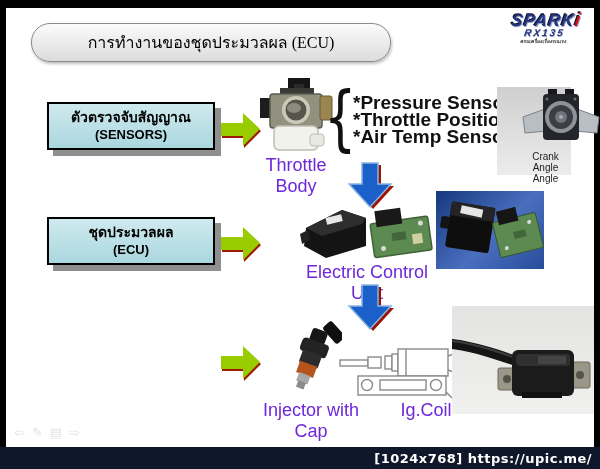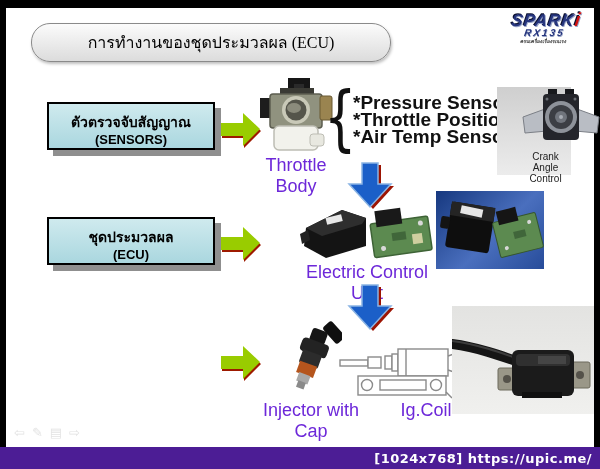--- a/index.html
+++ b/index.html
@@ -23,21 +23,21 @@
     text-shadow:1px 1px 0 #9aa6c8, -1px -1px 0 #0c1130; }
   .logo .suffix { color:#d01212; font-size:19px; }
   .logo .model { display:block; font-size:10px; color:#26357e; letter-spacing:2px; margin-top:-1px;
     text-shadow:0.5px 0.5px 0 #9aa6c8; }
   .logo .tagline { display:block; font-size:5px; color:#333; font-style:normal; margin-top:1px; }
 
   
   .flow-box { position:absolute; width:168px; height:48px; border:2px solid #000;
     background:linear-gradient(#cfeaee,#aad7df);
     box-shadow:6px 6px 0 #8f8f8f;
-    display:flex; flex-direction:column; align-items:center; justify-content:flex-end; }
+    display:flex; flex-direction:column; align-items:center; justify-content:center; }
   .flow-box .th { font-family:"Liberation Serif", serif; font-weight:bold; font-size:14px; color:#000; line-height:1.3; }
   .flow-box .en { font-weight:bold; font-size:13px; color:#000; line-height:1.2; }
   .box-1 { left:41px; top:94px; }
   .box-2 { left:41px; top:209px; }
   .box-3 { left:41px; top:328px; }
 
   .garrow { position:absolute; width:42px; height:40px; }
   .ga-1 { left:214px; top:102px; }
   .ga-2 { left:214px; top:216px; }
   .ga-3 { left:214px; top:335px; }
@@ -66,21 +66,21 @@
   .blue-photo { position:absolute; left:430px; top:183px; width:108px; height:78px;
     background:linear-gradient(135deg,#16387f,#4a6fbe 55%,#274c9a); }
   .coil-photo { position:absolute; left:446px; top:298px; width:142px; height:108px;
     background:linear-gradient(#e3e3e1,#f0f0ee); }
 
   
   .nav { position:absolute; left:8px; top:418px; display:flex; gap:7px;
     color:#e3e3e3; font-size:13px; line-height:14px; }
   .nav span { display:inline-block; }
 
-  .footer { position:absolute; left:0; bottom:0; width:600px; height:22px; background:#4c1d95;
+  .footer { position:absolute; left:0; bottom:0; width:600px; height:22px; background:#0f172a;
     display:flex; align-items:center; justify-content:flex-end; padding-right:8px; }
   .footer span { color:#fff; font-size:13px; font-weight:bold; letter-spacing:0.5px;
     font-family:"DejaVu Sans", sans-serif; }
 </style>
 </head>
 <body>
 
 <div class="stage">
   <div class="slide">
 
@@ -133,21 +133,21 @@
         <rect x="45" y="2" width="9" height="9" fill="#17181c"></rect>
         <rect x="23" y="7" width="36" height="46" rx="4" fill="#24252b"></rect>
         <circle cx="41" cy="30" r="16" fill="#8e929a"></circle>
         <circle cx="41" cy="30" r="12" fill="#3c3e44"></circle>
         <circle cx="41" cy="30" r="6" fill="#70747c"></circle>
         <circle cx="41" cy="30" r="2" fill="#a8acb4"></circle>
         <circle cx="27" cy="12" r="1.5" fill="#6a6d73"></circle>
         <circle cx="55" cy="12" r="1.5" fill="#6a6d73"></circle>
       </svg>
       <div class="crank-label">Crank Angle</div>
-      <div class="crank-label">Control</div>
+      <div class="crank-label">Angle</div>
     </div>
 
     <svg class="barrow ba-1" viewBox="0 0 52 48">
       <polygon points="21,3 37,3 37,24 50,24 29,47 8,24 21,24" fill="#9c1403"></polygon>
       <polygon points="18,1 34,1 34,22 47,22 26,45 5,22 18,22" fill="#1b5fc8" stroke="#8ab4e4" stroke-width="1.5"></polygon>
     </svg>
 
     <div class="flow-box box-2">
       <span class="th">ชุดประมวลผล</span>
       <span class="en">(ECU)</span>

